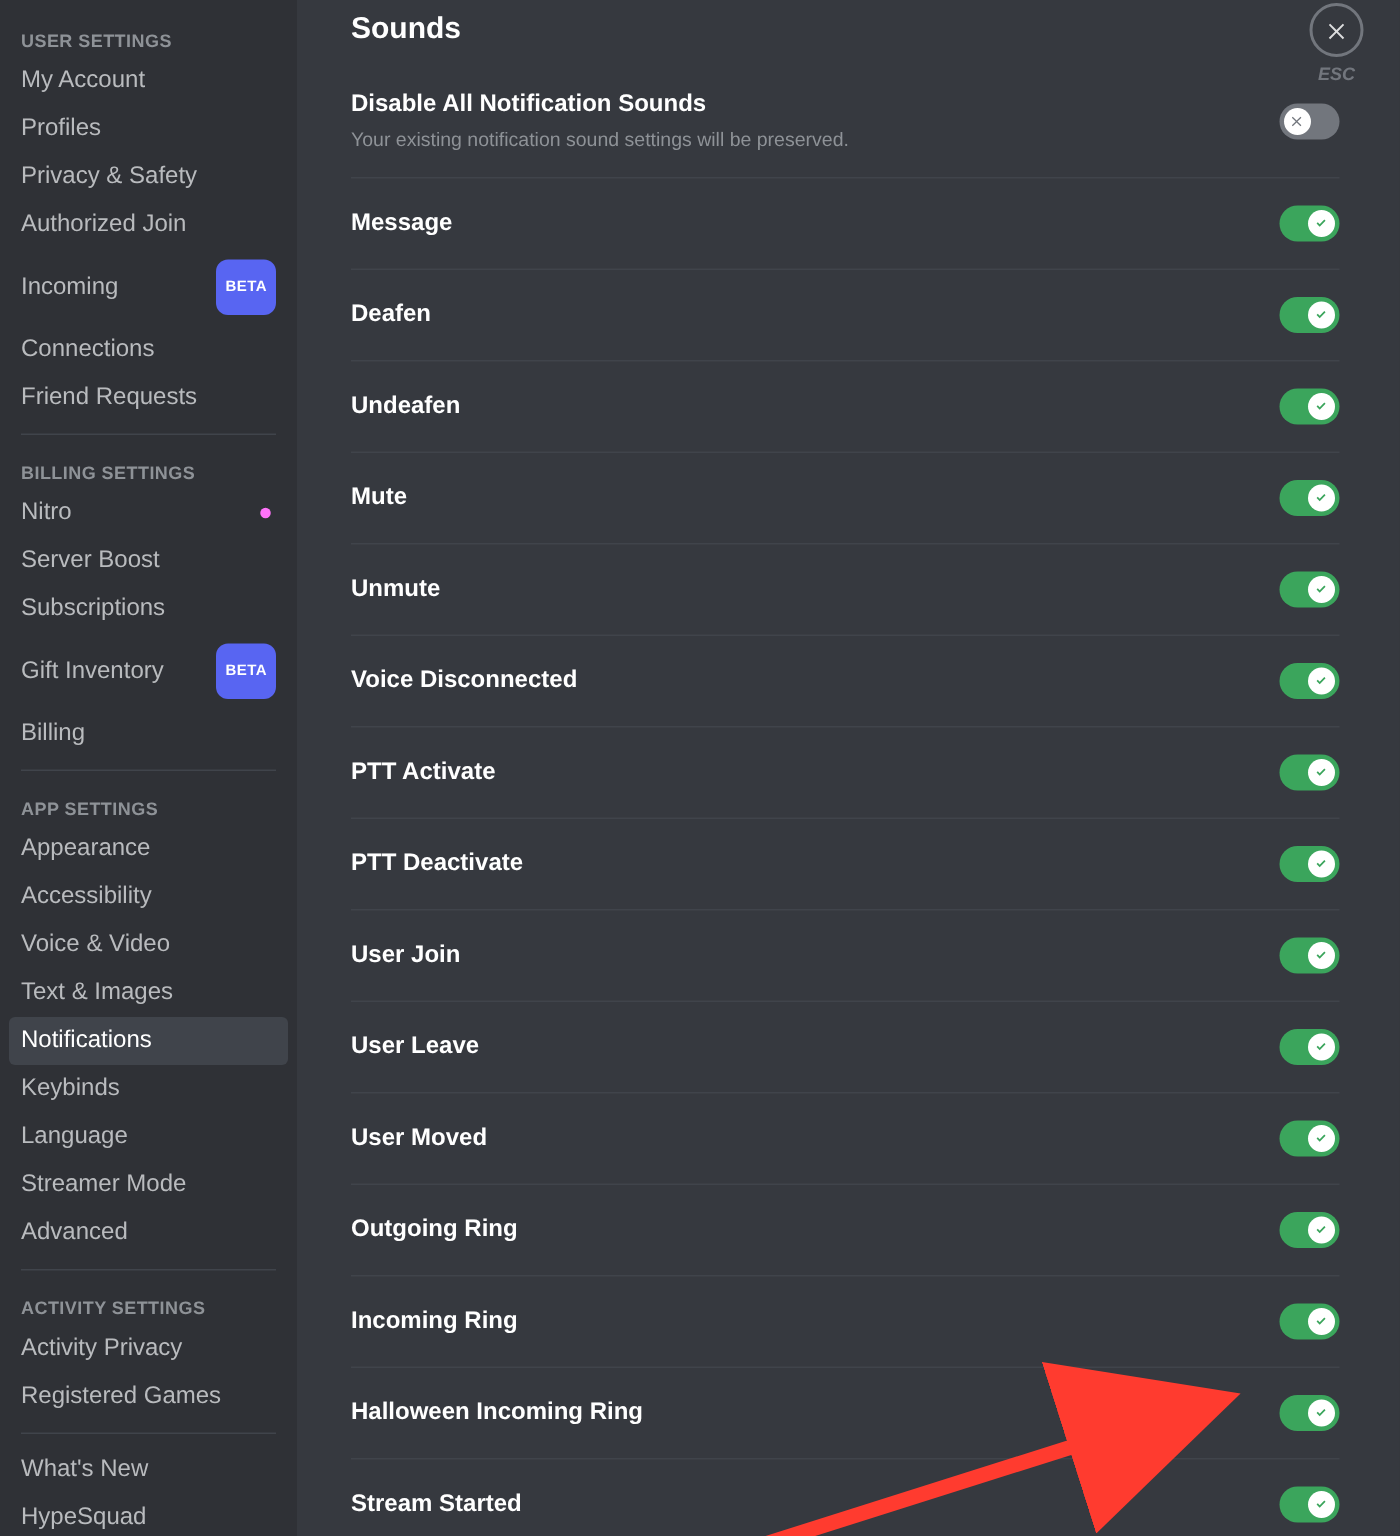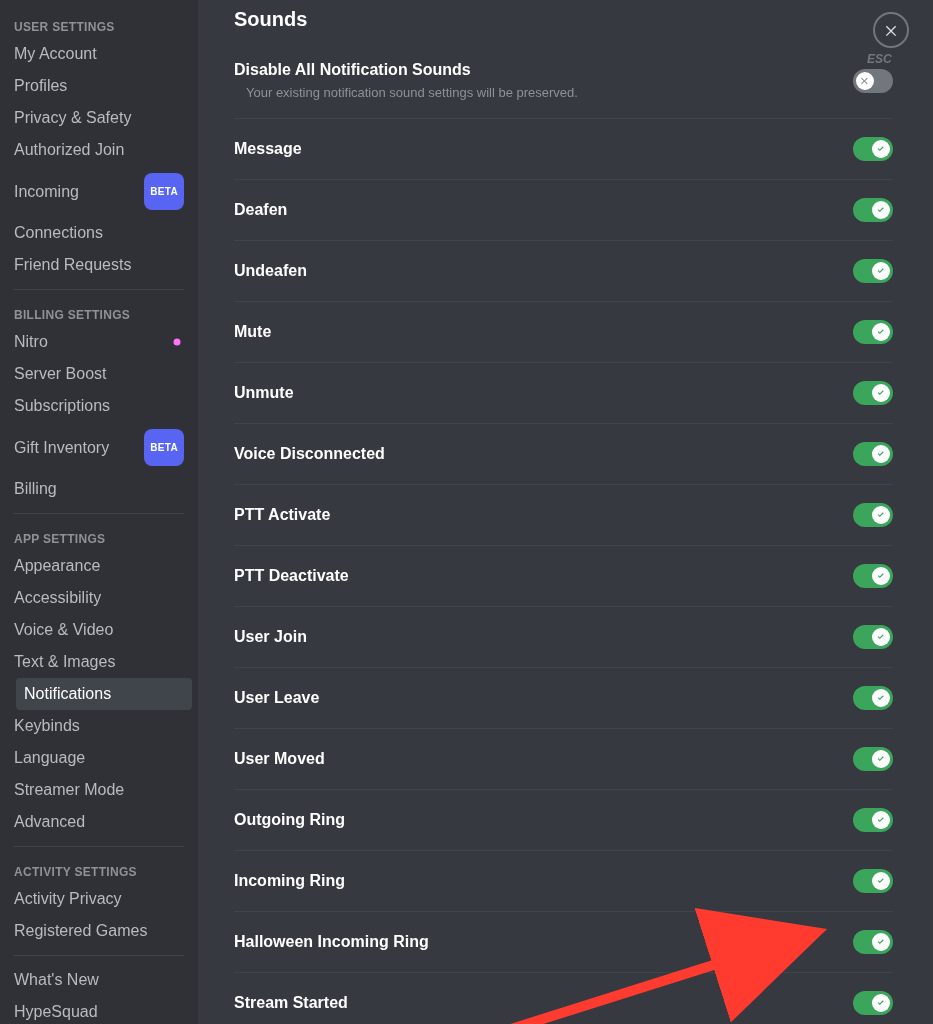--- a/index.html
+++ b/index.html
@@ -19,51 +19,51 @@
   }
   *{box-sizing:border-box;margin:0;padding:0;font-family:"gg sans","Helvetica Neue",Helvetica,Arial,sans-serif;}
   body{background:var(--bg-1);width:933px;height:1024px;overflow:hidden;color:var(--txt-0);position:relative;}
 
   .app{display:flex;height:100%;}
 
   
   .sidebar{width:198px;background:var(--bg-side);height:100%;overflow:hidden;padding:10px 6px 0 6px;}
   .side-section-header{color:var(--txt-2);font-size:12px;font-weight:700;letter-spacing:.3px;padding:10px 8px 4px;}
   .side-item{padding:7px 8px;color:var(--txt-1);font-size:16px;border-radius:4px;cursor:pointer;display:flex;align-items:center;justify-content:space-between;}
-  .side-item.selected{background:var(--sel);color:var(--txt-0);margin-left:10px;}
+  .side-item.selected{background:var(--sel);color:var(--txt-0);}
   .side-item .beta{background:var(--badge-blue);color:#fff;font-size:10px;font-weight:700;border-radius:8px;padding:13px 6px;letter-spacing:.3px;}
   .side-item .nitro-dot{width:14px;height:14px;border-radius:50%;background:transparent;display:flex;align-items:center;justify-content:center;}
   .side-item .nitro-dot svg{width:14px;height:14px;fill:var(--nitro);}
   .side-divider{height:1px;background:var(--divider);margin:8px 8px;}
   .side-item .open-icon{width:14px;height:14px;}
   .side-item .open-icon svg{width:14px;height:14px;fill:var(--txt-2);}
 
   
   .main{flex:1;background:var(--bg-1);height:100%;padding:0 40px 0 36px;overflow:hidden;position:relative;}
   .section-title{font-size:20px;font-weight:700;color:#fff;padding-top:8px;padding-bottom:12px;}
 
   .setting-row{display:flex;align-items:center;justify-content:space-between;padding:18px 0;position:relative;}
   .setting-row+.divider,.divider{height:1px;background:var(--divider);}
   .setting-line{}
   .setting-label{font-size:16px;font-weight:700;color:#fff;}
-  .setting-desc{font-size:13px;color:var(--txt-2);margin-top:6px;margin-left:12px;}
+  .setting-desc{font-size:13px;color:var(--txt-2);margin-top:6px;}
 
   
   .toggle{width:40px;height:24px;border-radius:14px;position:relative;cursor:pointer;flex:0 0 40px;}
   .toggle.on{background:var(--toggle-on);}
   .toggle.off{background:var(--toggle-off);}
   .toggle .knob{position:absolute;top:3px;width:18px;height:18px;border-radius:50%;background:#fff;display:flex;align-items:center;justify-content:center;}
   .toggle.on .knob{right:3px;}
   .toggle.off .knob{left:3px;}
   .toggle .knob svg{width:12px;height:12px;}
   .toggle.on .knob svg{fill:var(--toggle-on);}
   .toggle.off .knob svg{fill:var(--toggle-off);}
 
   
-  .close-btn{position:absolute;right:18px;top:12px;width:48px;font-style:italic;}
+  .close-btn{position:absolute;right:18px;top:2px;width:48px;text-align:center;font-style:italic;}
   .close-circle{width:36px;height:36px;border:2px solid var(--txt-3);border-radius:50%;display:flex;align-items:center;justify-content:center;cursor:pointer;margin:0 auto 4px;}
   .close-circle svg{width:16px;height:16px;fill:#dcddde;}
   .close-esc{font-size:12px;color:var(--txt-3);font-weight:600;}
 
   
   .arrow{position:absolute;right:105px;top:920px;pointer-events:none;}
   .arrow svg{width:320px;height:120px;overflow:visible;}
 </style>
 </head>
 <body>

